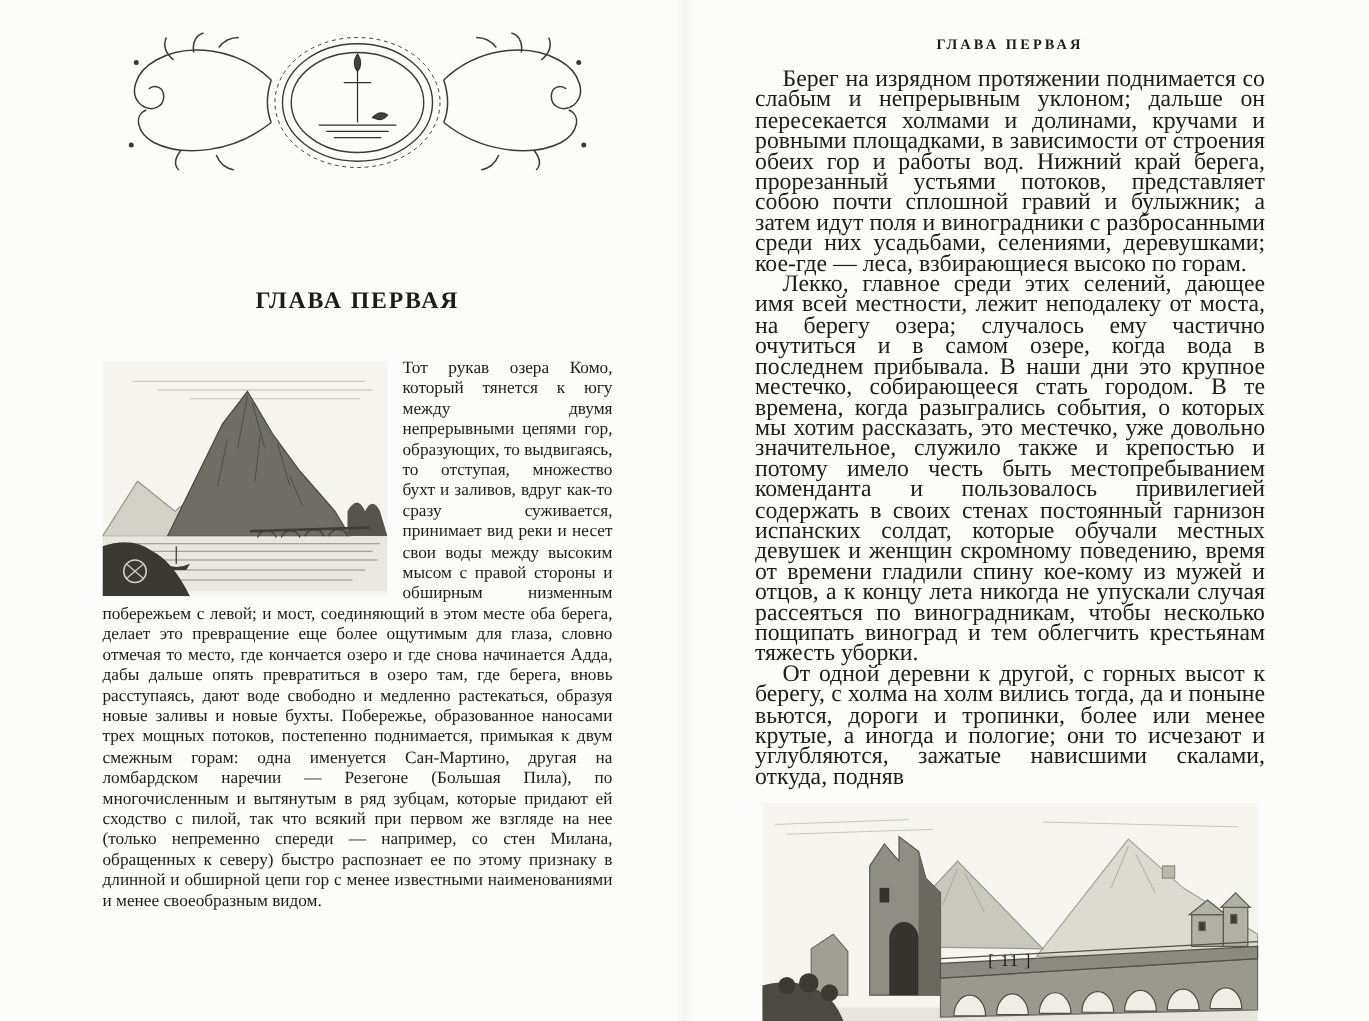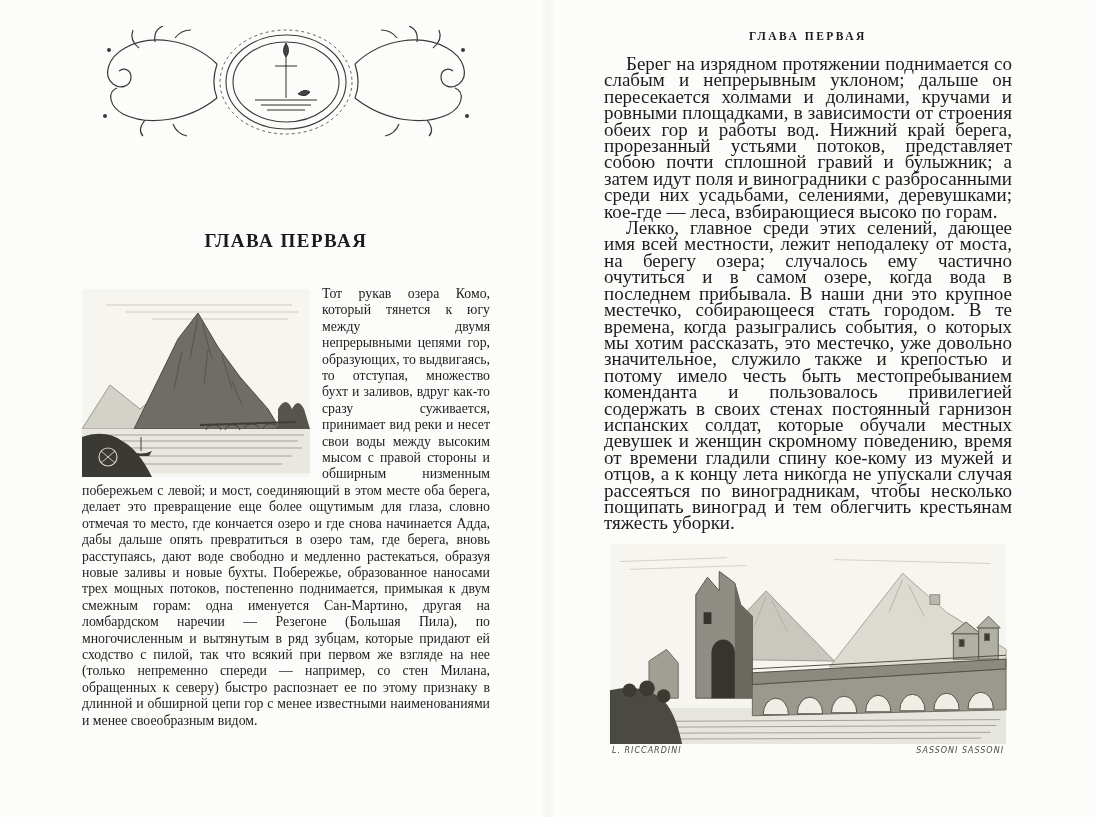--- a/index.html
+++ b/index.html
@@ -154,20 +154,21 @@
 
 </div>
 
 <div class="page page-right">
 
   <div class="running-header">ГЛАВА ПЕРВАЯ</div>
 
   <div class="right-text">
     <p>Берег на изрядном протяжении поднимается со слабым и непрерывным уклоном; дальше он пересекается холмами и долинами, кручами и ровными площадками, в зависимости от строения обеих гор и работы вод. Нижний край берега, прорезанный устьями потоков, представляет собою почти сплошной гравий и булыжник; а затем идут поля и виноградники с разбросанными среди них усадьбами, селениями, деревушками; кое-где — леса, взбирающиеся высоко по горам.</p>
     <p>Лекко, главное среди этих селений, дающее имя всей местности, лежит неподалеку от моста, на берегу озера; случалось ему частично очутиться и в самом озере, когда вода в последнем прибывала. В наши дни это крупное местечко, собирающееся стать городом. В те времена, когда разыгрались события, о которых мы хотим рассказать, это местечко, уже довольно значительное, служило также и крепостью и потому имело честь быть местопребыванием коменданта и пользовалось привилегией содержать в своих стенах постоянный гарнизон испанских солдат, которые обучали местных девушек и женщин скромному поведению, время от времени гладили спину кое-кому из мужей и отцов, а к концу лета никогда не упускали случая рассеяться по виноградникам, чтобы несколько пощипать виноград и тем облегчить крестьянам тяжесть уборки.</p>
+    <p>От одной деревни к другой, с горных высот к берегу, с холма на холм вились тогда, да и поныне вьются, дороги и тропинки, более или менее крутые, а иногда и пологие; они то исчезают и углубляются, зажатые нависшими скалами, откуда, подняв</p>
   </div>
 
   <div class="right-engraving-wrap">
     <svg viewBox="0 0 406 205" aria-hidden="true">
       <rect width="406" height="205" fill="#f6f5f0"></rect>
       <g stroke="#c2c1b8" stroke-width="0.7">
         <line x1="10" y1="18" x2="120" y2="14"></line>
         <line x1="20" y1="26" x2="140" y2="22"></line>
         <line x1="230" y1="16" x2="390" y2="20"></line>
       </g>
@@ -216,13 +217,14 @@
       <circle cx="20" cy="150" r="7" fill="#3c3b33"></circle>
       <circle cx="38" cy="148" r="8" fill="#3c3b33"></circle>
       <circle cx="55" cy="156" r="7" fill="#3c3b33"></circle>
     </svg>
     <div class="sig-row">
       <span>L. RICCARDINI</span>
       <span>SASSONI SASSONI</span>
     </div>
   </div>
 
+  <div class="page-number">[ 11 ]</div>
 </div>
 
 </body></html>

